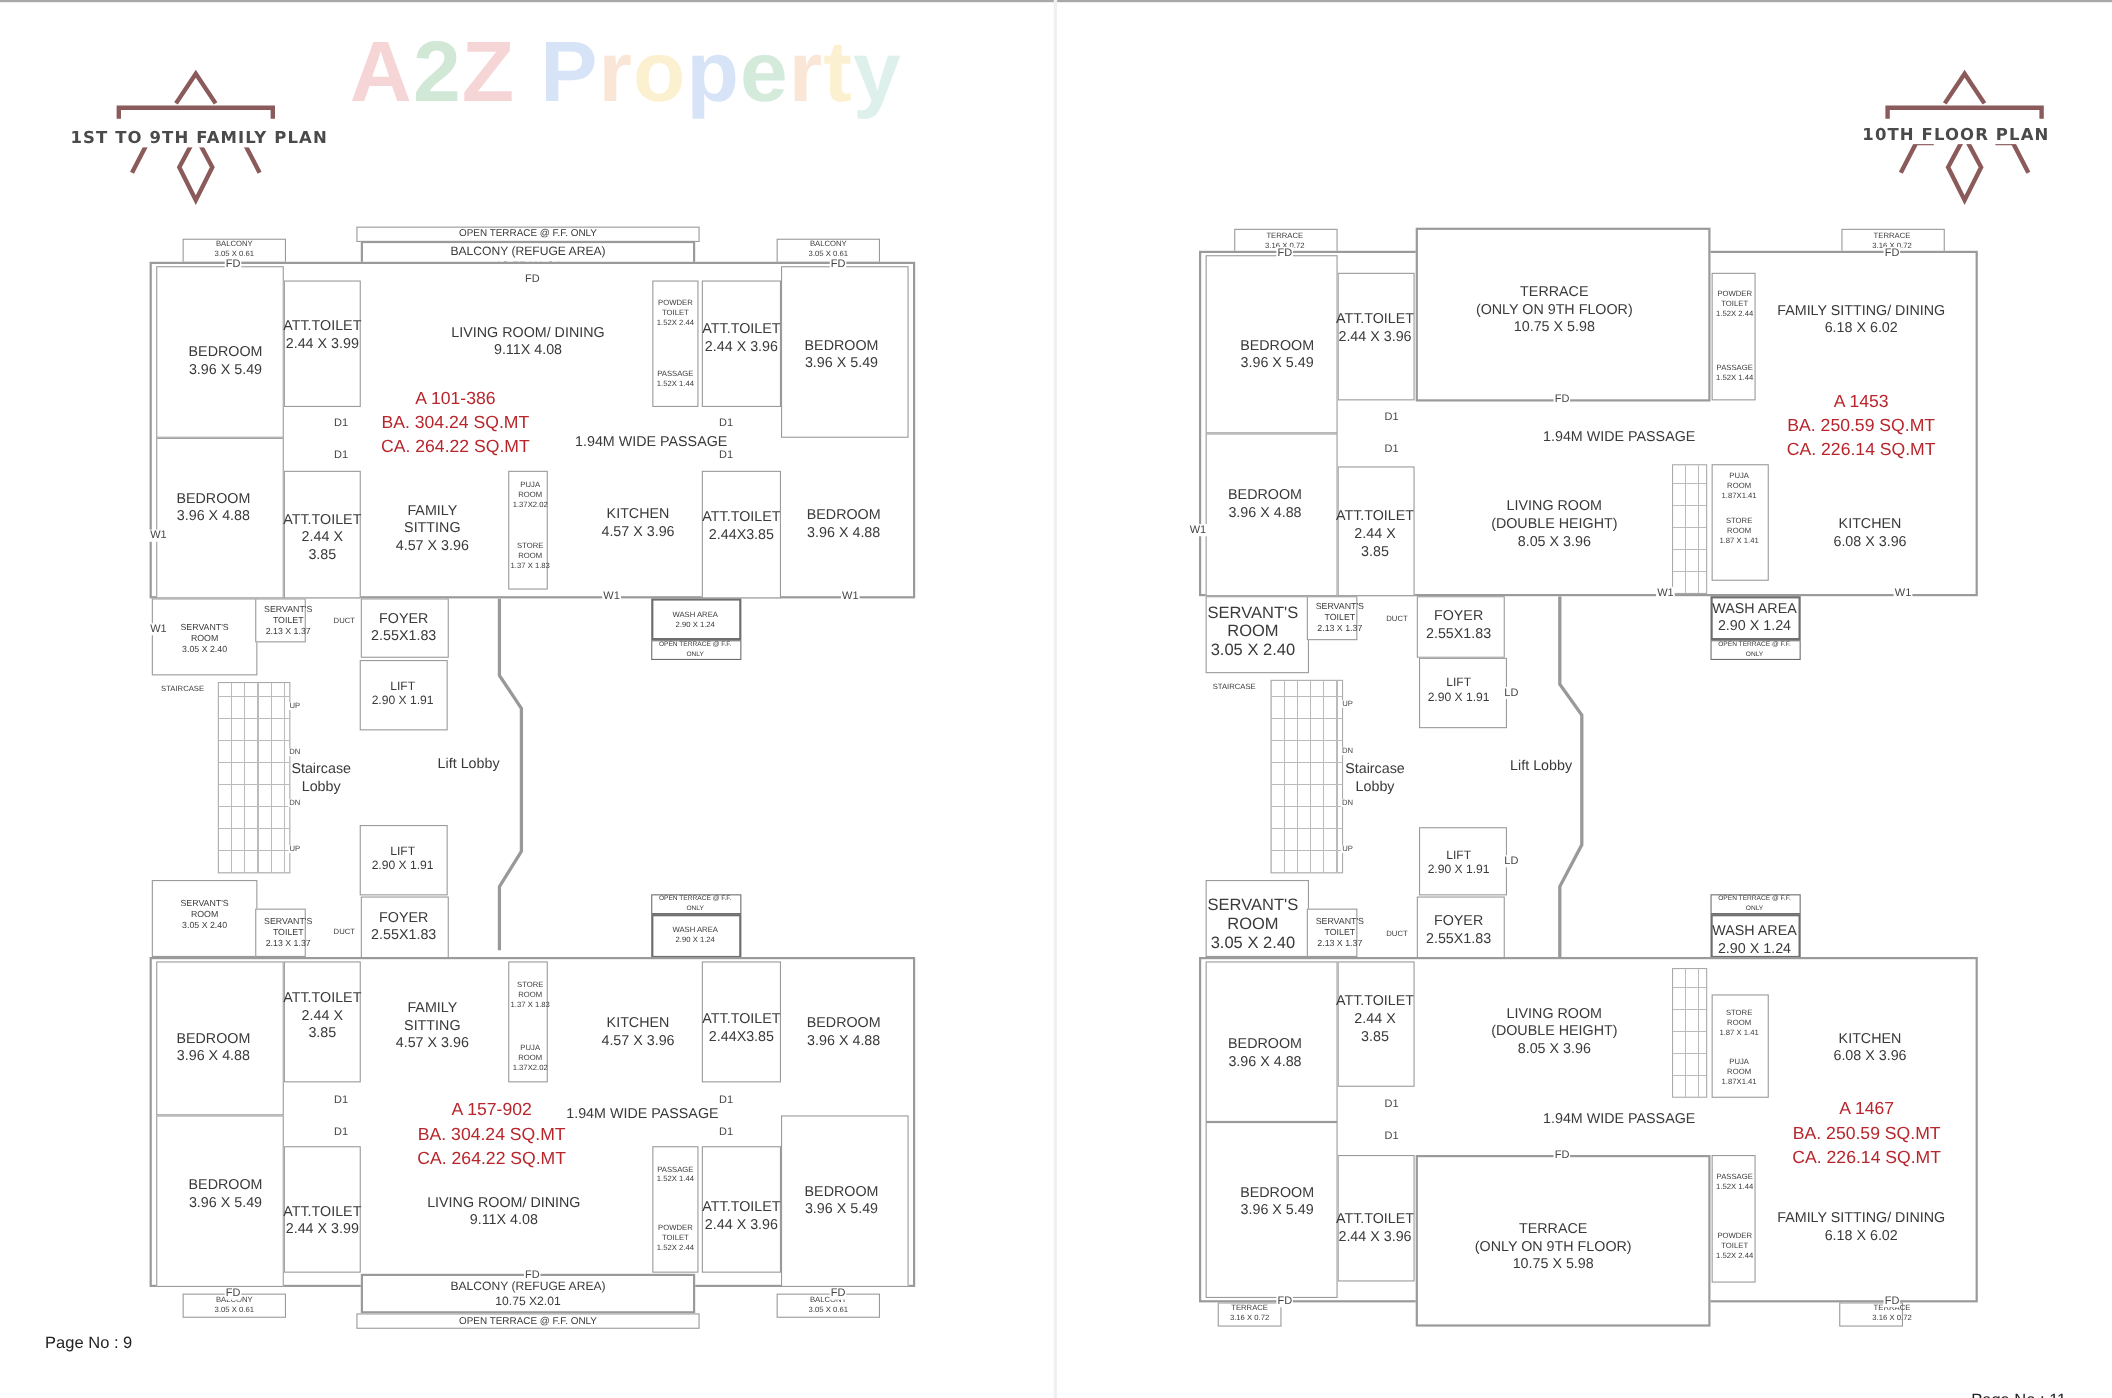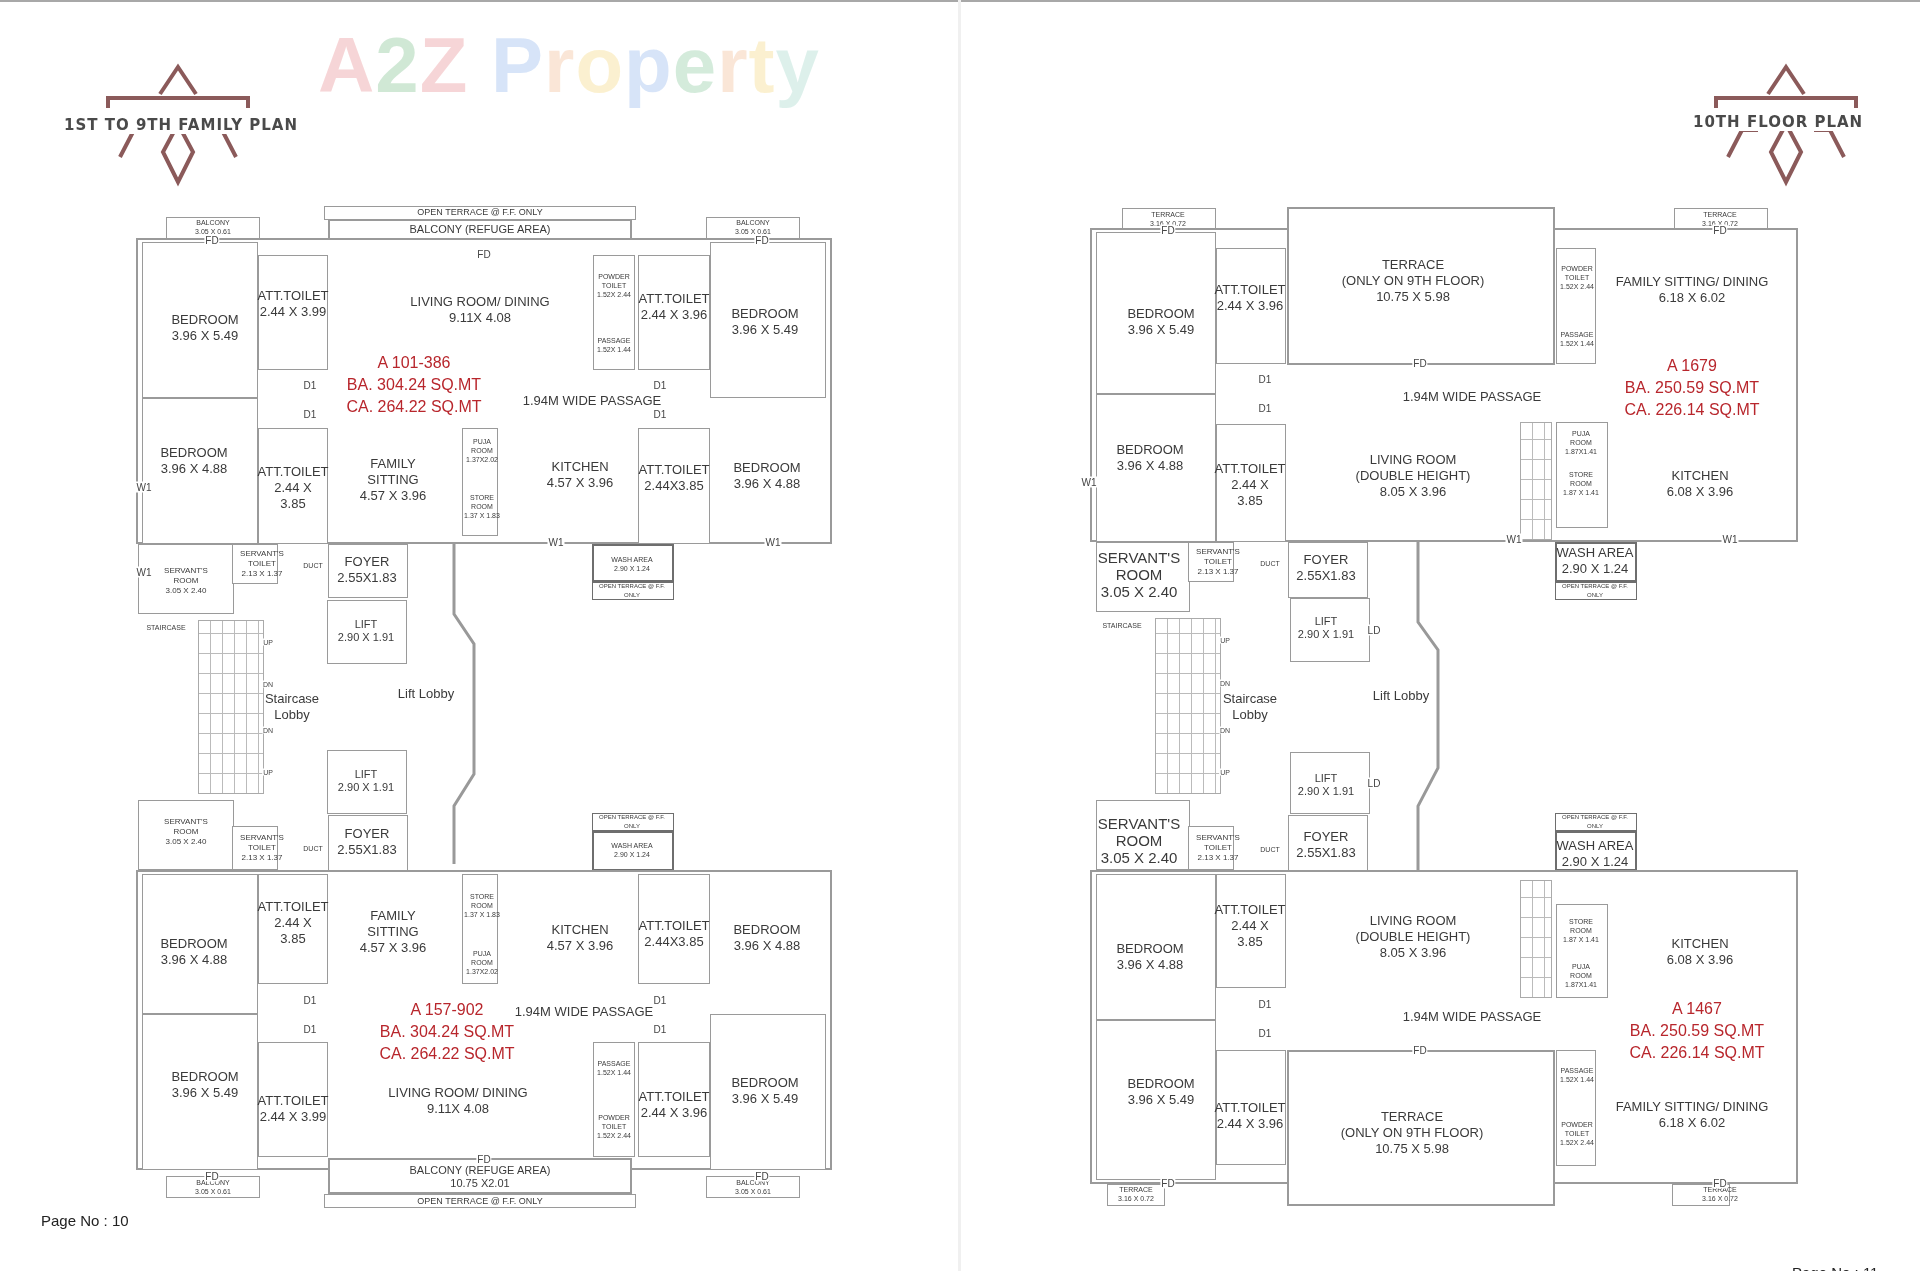--- a/index.html
+++ b/index.html
@@ -255,21 +255,21 @@
     <div class="tag" style="left:268px;top:772px;font-size:7px">UP</div>
     <div class="tag" style="left:310px;top:1000px">D1</div>
     <div class="tag" style="left:310px;top:1029px">D1</div>
     <div class="tag" style="left:660px;top:1000px">D1</div>
     <div class="tag" style="left:660px;top:1029px">D1</div>
     <div class="tag" style="left:484px;top:1159px">FD</div>
     <div class="tag" style="left:212px;top:1176px">FD</div>
     <div class="tag" style="left:762px;top:1176px">FD</div>
   </div>
 
-  <div class="page-no" style="left:41px;top:1212px">Page No : 10</div>
+  <div class="page-no" style="left:41px;top:1212px">Page No : 9</div>
 </div>
 
 <div class="page right">
 
   <svg class="emblem" style="left:745px;top:62px" viewBox="0 0 160 130">
     <g fill="none" stroke="#8b5a5a" stroke-width="4">
       <polyline points="62,32 80,5 98,32"></polyline>
       <polyline points="10,46 10,36 150,36 150,46"></polyline>
       <polyline points="22,95 36,68 52,68"></polyline>
       <polyline points="138,95 124,68 108,68"></polyline>
@@ -299,21 +299,21 @@
 (ONLY ON 9TH FLOOR)
 10.75 X 5.98</div>
     <div class="room thin" style="left:1556px;top:248px;width:40px;height:116px"></div>
     <div class="rlabel small" style="left:1577px;top:277px">POWDER
 TOILET
 1.52X 2.44</div>
     <div class="rlabel small" style="left:1577px;top:339px">PASSAGE
 1.52X 1.44</div>
     <div class="rlabel" style="left:1692px;top:290px">FAMILY SITTING/ DINING
 6.18 X 6.02</div>
-    <div class="unit" style="left:1692px;top:388px"><span>A 1679</span><br><span>BA. 250.59 SQ.MT</span><br><span>CA. 226.14 SQ.MT</span></div>
+    <div class="unit" style="left:1692px;top:388px"><span>A 1453</span><br><span>BA. 250.59 SQ.MT</span><br><span>CA. 226.14 SQ.MT</span></div>
     <div class="rlabel" style="left:1472px;top:397px">1.94M WIDE PASSAGE</div>
 
     <div class="room thin" style="left:1096px;top:394px;width:120px;height:148px"></div>
     <div class="rlabel" style="left:1150px;top:458px">BEDROOM
 3.96 X 4.88</div>
     <div class="room thin" style="left:1216px;top:424px;width:70px;height:118px"></div>
     <div class="rlabel" style="left:1250px;top:485px">ATT.TOILET
 2.44 X
 3.85</div>
     <div class="rlabel" style="left:1413px;top:476px">LIVING ROOM

